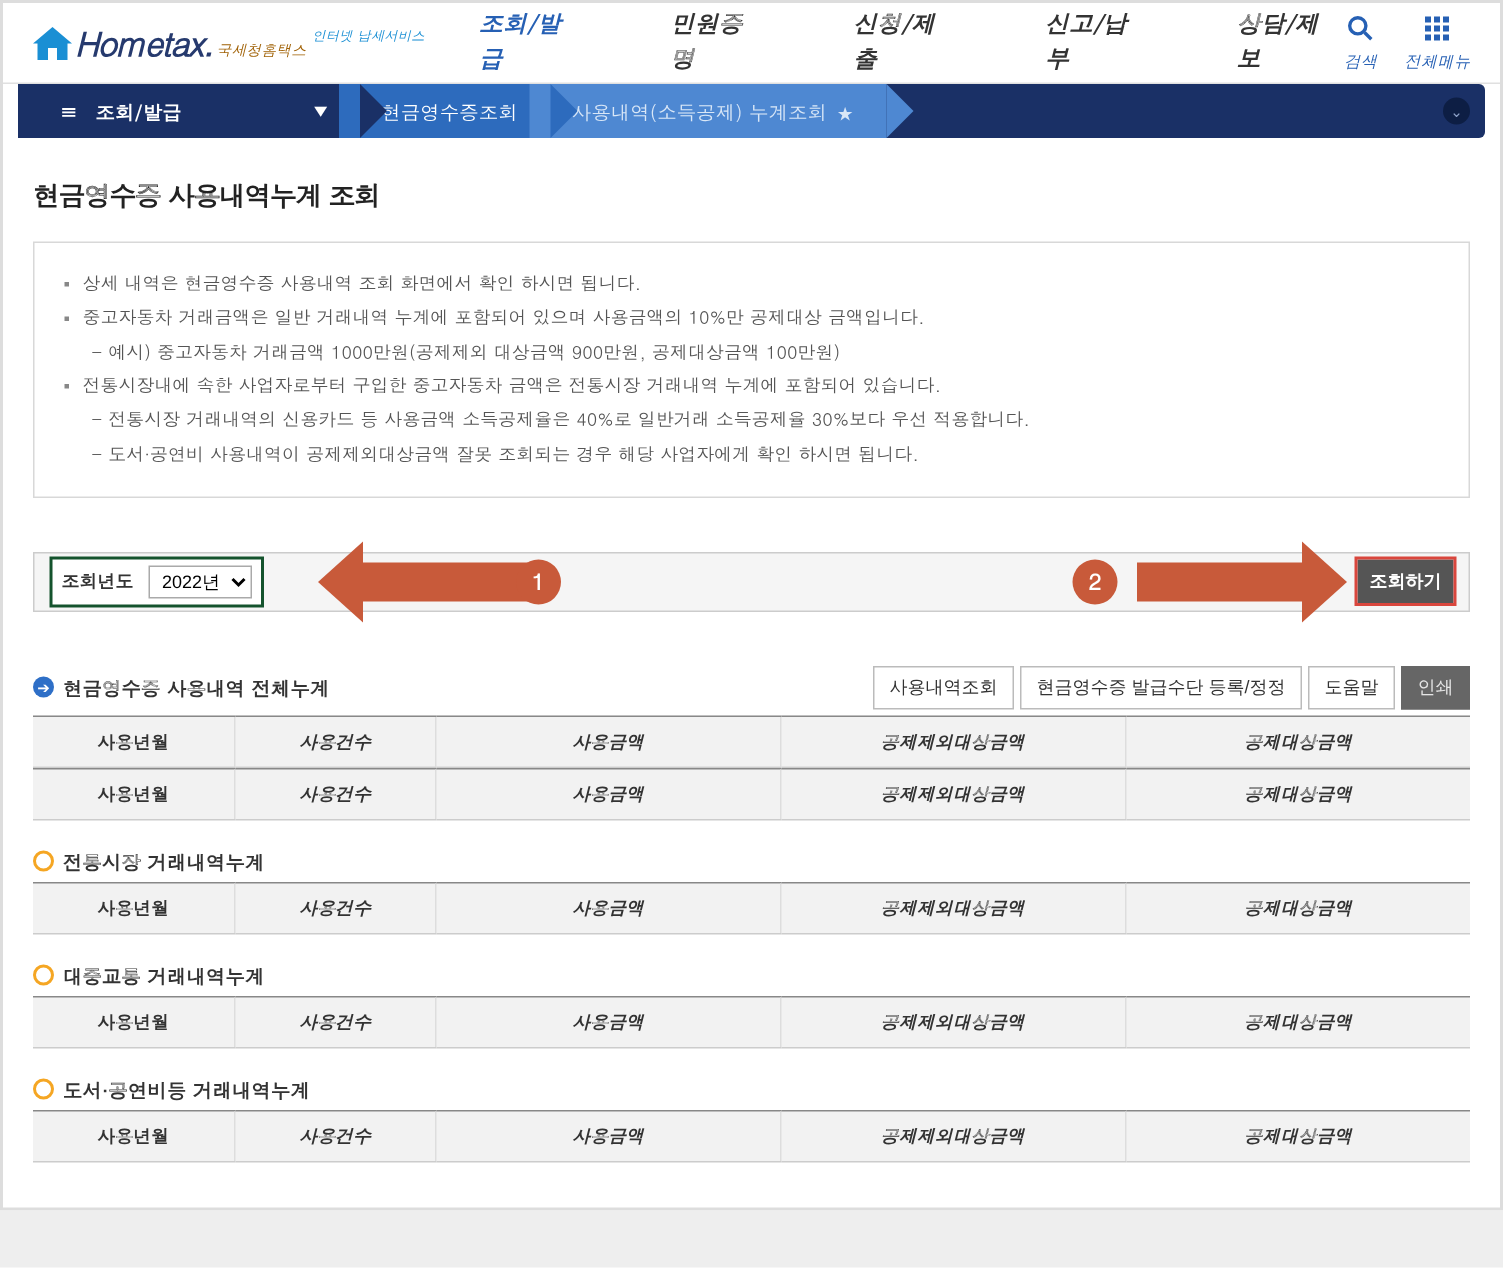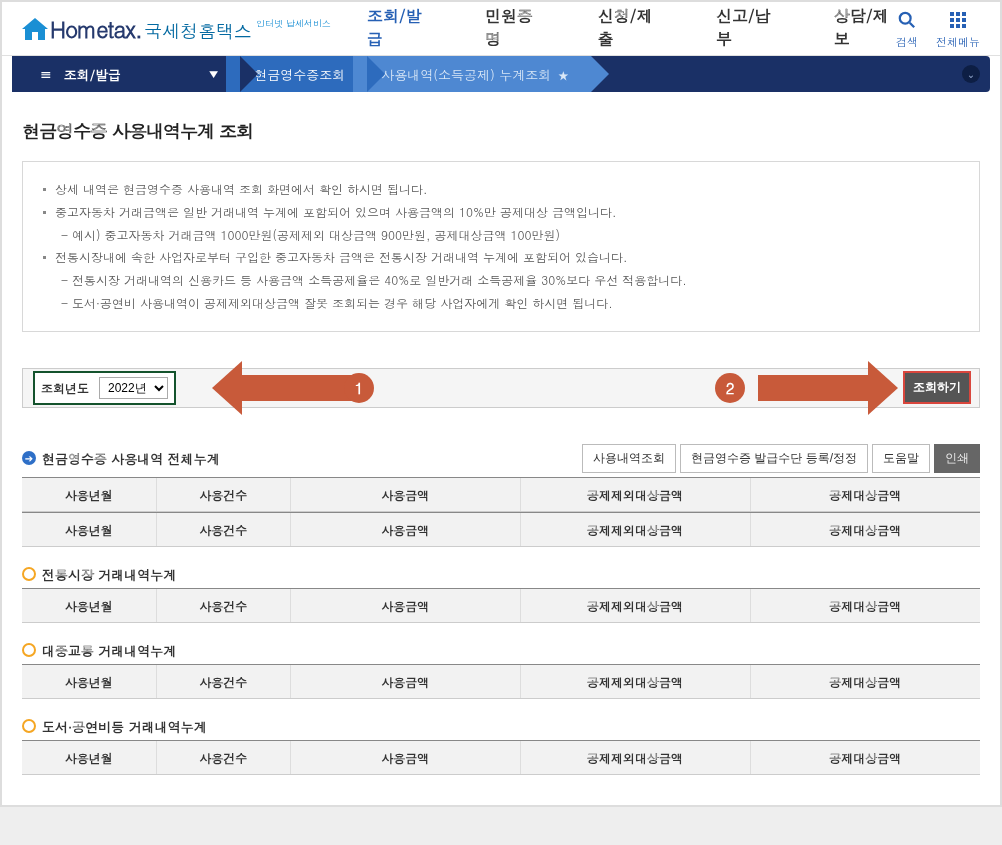--- a/index.html
+++ b/index.html
@@ -16,29 +16,30 @@
     border: 2px solid #ddd;
     padding-bottom: 30px;
   }
   
   .top-header {
     display: flex;
     align-items: center;
     padding: 6px 20px 6px 18px;
     border-bottom: 1px solid #e0e0e0;
     height: 54px;
+    font-style: italic;
   }
   .logo {
     display: flex;
     align-items: center;
     margin-right: 30px;
   }
   .logo-house { color: #1a8fd4; }
   .logo-text-main { font-size: 22px; font-weight: bold; color: #263a6e; letter-spacing: -1px; }
-  .logo-text-sub { font-size: 18px; color: #0369a1; margin-left: 2px; }
+  .logo-text-sub { font-size: 10px; color: #a16207; margin-left: 2px; }
   .logo-small { font-size: 9px; color: #1a8fd4; margin-left: 4px; margin-top: -10px;}
   .main-nav { display: flex; flex: 1; justify-content: center; gap: 50px; }
   .main-nav a {
     font-size: 16px; font-weight: bold; color: #333; text-decoration: none;
     padding: 12px 6px; cursor: pointer;
   }
   .main-nav a.active { color: #2660b4; border-bottom: 3px solid #2660b4; }
   .header-right { display: flex; gap: 18px; }
   .header-action { text-align: center; color: #2660b4; font-size: 11px; cursor: pointer; }
   .header-action .icon { font-size: 18px; display: block; font-weight: bold; }
@@ -142,21 +143,21 @@
     margin-left:4px; cursor:pointer; color:#333;
   }
   .btn.dark { background:#666; color:#e5e5e5; border-color:#666;}
 
   
   table { width:100%; border-collapse:collapse; }
   th {
     background:#f2f2f2; border-top:1px solid #888; border-bottom:1px solid #ccc;
     padding:8px 4px; font-size:12px; font-weight:bold; color:#333;
   }
-  th + th { border-left:1px solid #ddd;}
+  th + th { border-left:1px solid #ddd;font-style:italic;}
   .sub-section-title { margin-top:18px; display:flex; align-items:center; margin-bottom:4px;}
 </style>
 </head>
 <body>
 
 <div class="frame">
 
   <div class="top-header">
     <div class="logo">
       <svg class="logo-house" width="30" height="26" viewBox="0 0 30 26">

